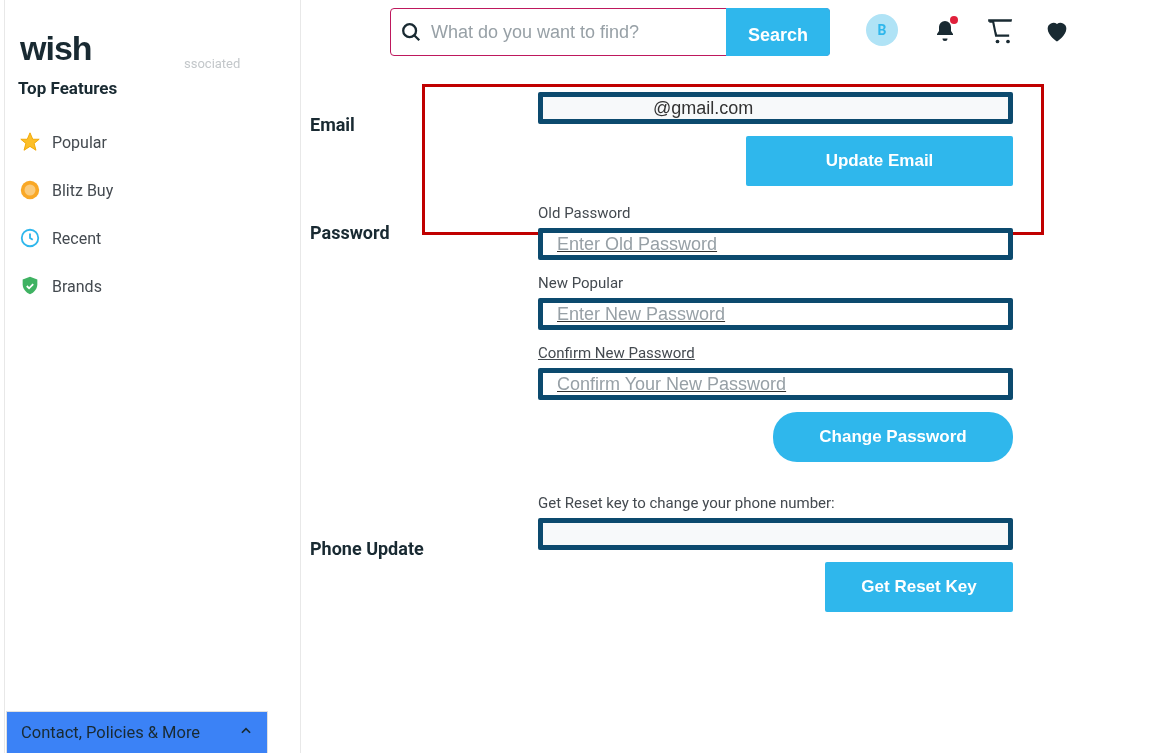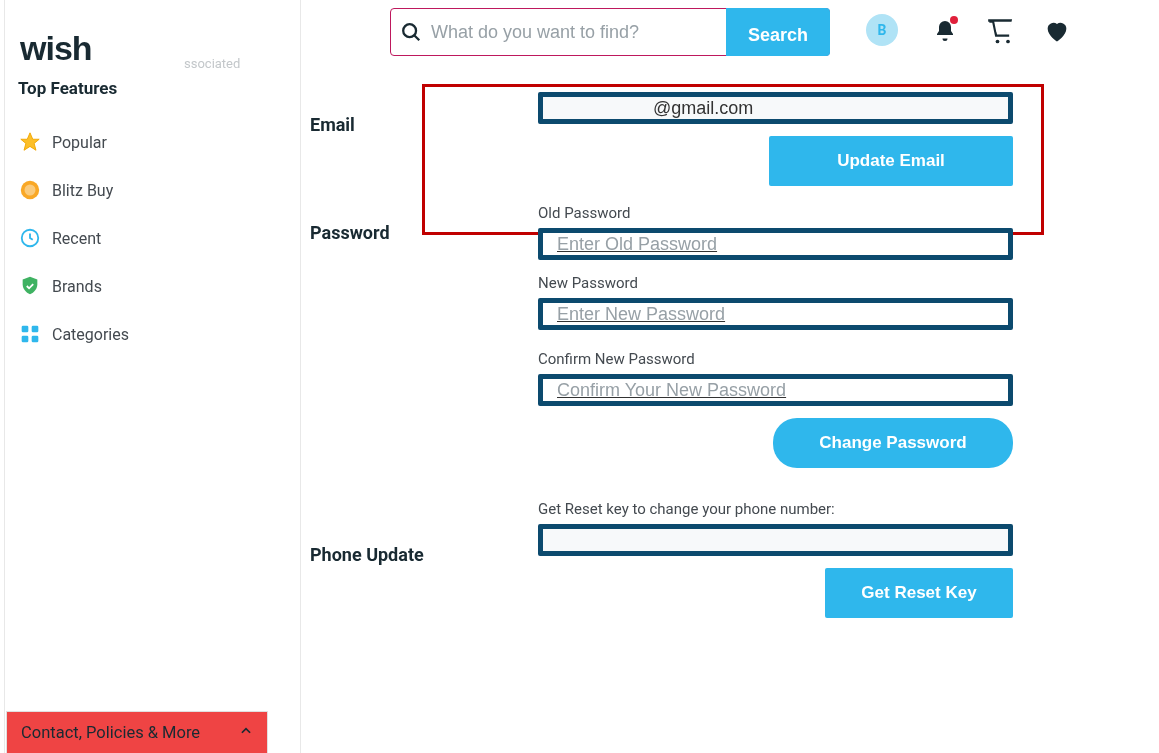--- a/index.html
+++ b/index.html
@@ -147,21 +147,21 @@
   pointer-events:none;
 }
 
 
 .footer-btn {
   position:absolute;
   left: 6px; bottom: 0;
   width: 262px; height: 42px;
   border: 1px solid #e0e0e0;
   border-bottom: none;
-  background:#ef4444;
+  background:#3b82f6;
   display:flex; align-items:center;
   padding: 0 14px;
   font-size: 16.5px;
   color: #192a32;
   cursor:pointer;
   justify-content: space-between;
 }
 </style>
 </head>
 <body>
@@ -239,58 +239,47 @@
   <div class="side-item">
     <span class="side-icon">
       <svg width="22" height="22" viewBox="0 0 24 24" fill="#3fb262">
           <path d="M12 2l8 3v5c0 5-3.5 9-8 11-4.5-2-8-6-8-11V5l8-3z"></path>
           <path d="M8.5 12l2.5 2.5 4.5-4.5" stroke="#fff" stroke-width="2" fill="none"></path>
         </svg>
     </span>
     <span>Brands</span>
   </div>
 
-  <div class="side-item">
-    <span class="side-icon">
-      <svg width="20" height="20" viewBox="0 0 24 24" fill="#2fb7ec">
-          <rect x="2" y="2" width="8" height="8" rx="1.5"></rect>
-          <rect x="14" y="2" width="8" height="8" rx="1.5"></rect>
-          <rect x="2" y="14" width="8" height="8" rx="1.5"></rect>
-          <rect x="14" y="14" width="8" height="8" rx="1.5"></rect>
-        </svg>
-    </span>
-    <span>Categories</span>
-  </div>
 </div>
 
 <div class="truncated">ssociated</div>
 <div class="vline"></div>
 
 <div class="main">
 
   <div class="highlight"></div>
 
   <div class="row" style="padding-top:22px;">
     <div class="label-col"><span class="lbl">Email</span></div>
     <div class="field-col">
       <input class="txt" style="padding-left: 110px;" value="@gmail.com">
       <div class="btn-row">
-        <button class="btn" style="width:244px;">Update Email</button>
+        <button class="btn" style="width:267px;">Update Email</button>
       </div>
     </div>
   </div>
 
   <div class="row" style="margin-top:14px;">
     <div class="label-col"><span class="lbl">Password</span></div>
     <div class="field-col">
       <div class="sublabel">Old Password</div>
       <input class="txt white" type="password" placeholder="Enter Old Password" style="">
-      <div class="sublabel" style="margin-top:14px;">New Password</div>
+      <div class="sublabel" style="margin-top:14px;">New Popular</div>
       <input class="txt white" type="password" placeholder="Enter New Password" style="">
-      <div class="sublabel" style="margin-top:20px;">Confirm New Password</div>
+      <div class="sublabel" style="margin-top:14px;text-decoration:underline;">Confirm New Password</div>
       <input class="txt white" type="password" placeholder="Confirm Your New Password" style="">
       <div class="btn-row">
         <button class="btn" style="width:240px;border-radius:24px;">Change Password</button>
       </div>
     </div>
   </div>
 
   <div class="row" style="margin-top:28px;">
     <div class="label-col" style="padding-top:48px;"><span class="lbl">Phone Update</span></div>
     <div class="field-col">

